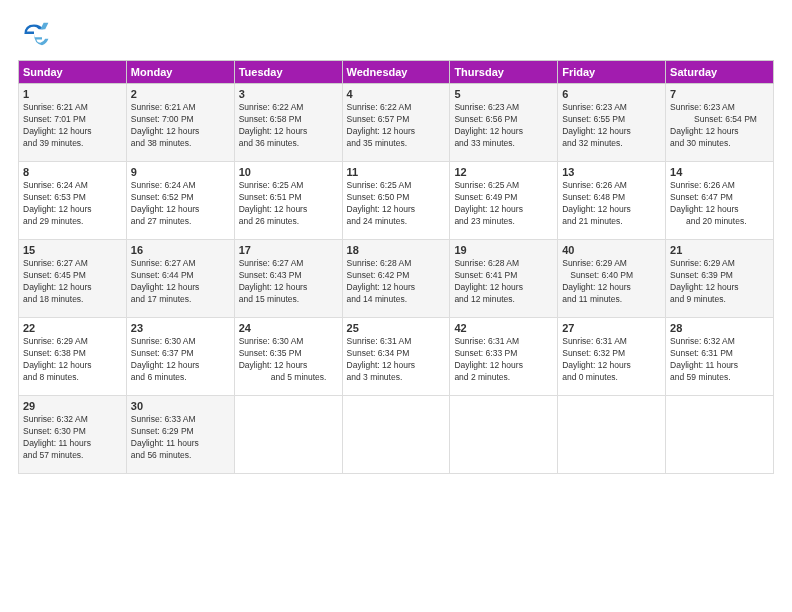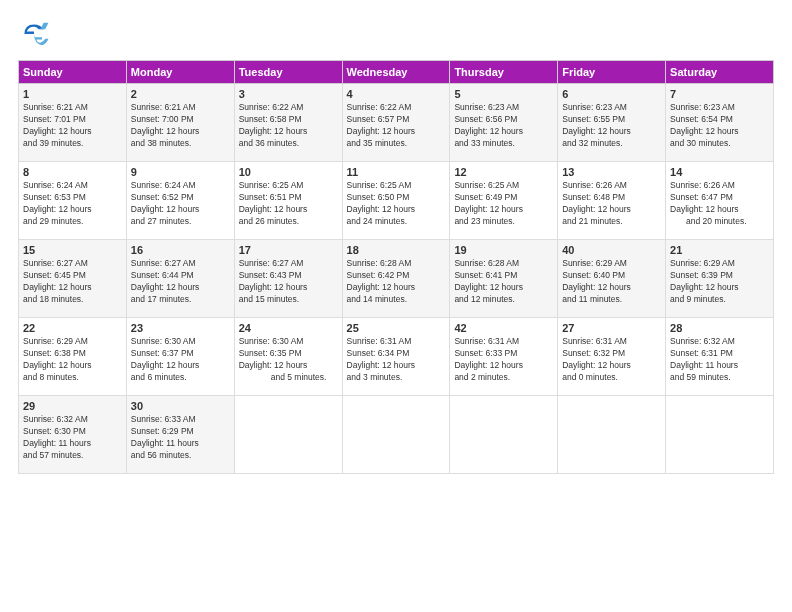--- a/index.html
+++ b/index.html
@@ -173,21 +173,21 @@
           <td>
             <span class="day-num">6</span>
             <span style="display: block; line-height: 1.4;">Sunrise: 6:23 AM</span>
             <span style="display: block; line-height: 1.4;">Sunset: 6:55 PM</span>
             <span style="display: block; line-height: 1.4;">Daylight: 12 hours</span>
             <span style="display: block; line-height: 1.4;">and 32 minutes.</span>
           </td>
           <td>
             <span class="day-num">7</span>
             <span style="display: block; line-height: 1.4;">Sunrise: 6:23 AM</span>
-            <span style="display: block; line-height: 1.4;">Sunset: 6:54 PM</span>
+            <span style="display: block; line-height: 1.4; margin-left: 24px;">Sunset: 6:54 PM</span>
             <span style="display: block; line-height: 1.4;">Daylight: 12 hours</span>
             <span style="display: block; line-height: 1.4;">and 30 minutes.</span>
           </td>
         </tr>
         <tr>
           <td>
             <span class="day-num">8</span>
             <span style="display: block; line-height: 1.4;">Sunrise: 6:24 AM</span>
             <span style="display: block; line-height: 1.4;">Sunset: 6:53 PM</span>
             <span style="display: block; line-height: 1.4;">Daylight: 12 hours</span>
@@ -268,21 +268,21 @@
           <td>
             <span class="day-num">19</span>
             <span style="display: block; line-height: 1.4;">Sunrise: 6:28 AM</span>
             <span style="display: block; line-height: 1.4;">Sunset: 6:41 PM</span>
             <span style="display: block; line-height: 1.4;">Daylight: 12 hours</span>
             <span style="display: block; line-height: 1.4;">and 12 minutes.</span>
           </td>
           <td>
             <span class="day-num">40</span>
             <span style="display: block; line-height: 1.4;">Sunrise: 6:29 AM</span>
-            <span style="display: block; line-height: 1.4;">Sunset: 6:40 PM</span>
+            <span style="display: block; line-height: 1.4; margin-left: 8px;">Sunset: 6:40 PM</span>
             <span style="display: block; line-height: 1.4;">Daylight: 12 hours</span>
             <span style="display: block; line-height: 1.4;">and 11 minutes.</span>
           </td>
           <td>
             <span class="day-num">21</span>
             <span style="display: block; line-height: 1.4;">Sunrise: 6:29 AM</span>
             <span style="display: block; line-height: 1.4;">Sunset: 6:39 PM</span>
             <span style="display: block; line-height: 1.4;">Daylight: 12 hours</span>
             <span style="display: block; line-height: 1.4;">and 9 minutes.</span>
           </td>

